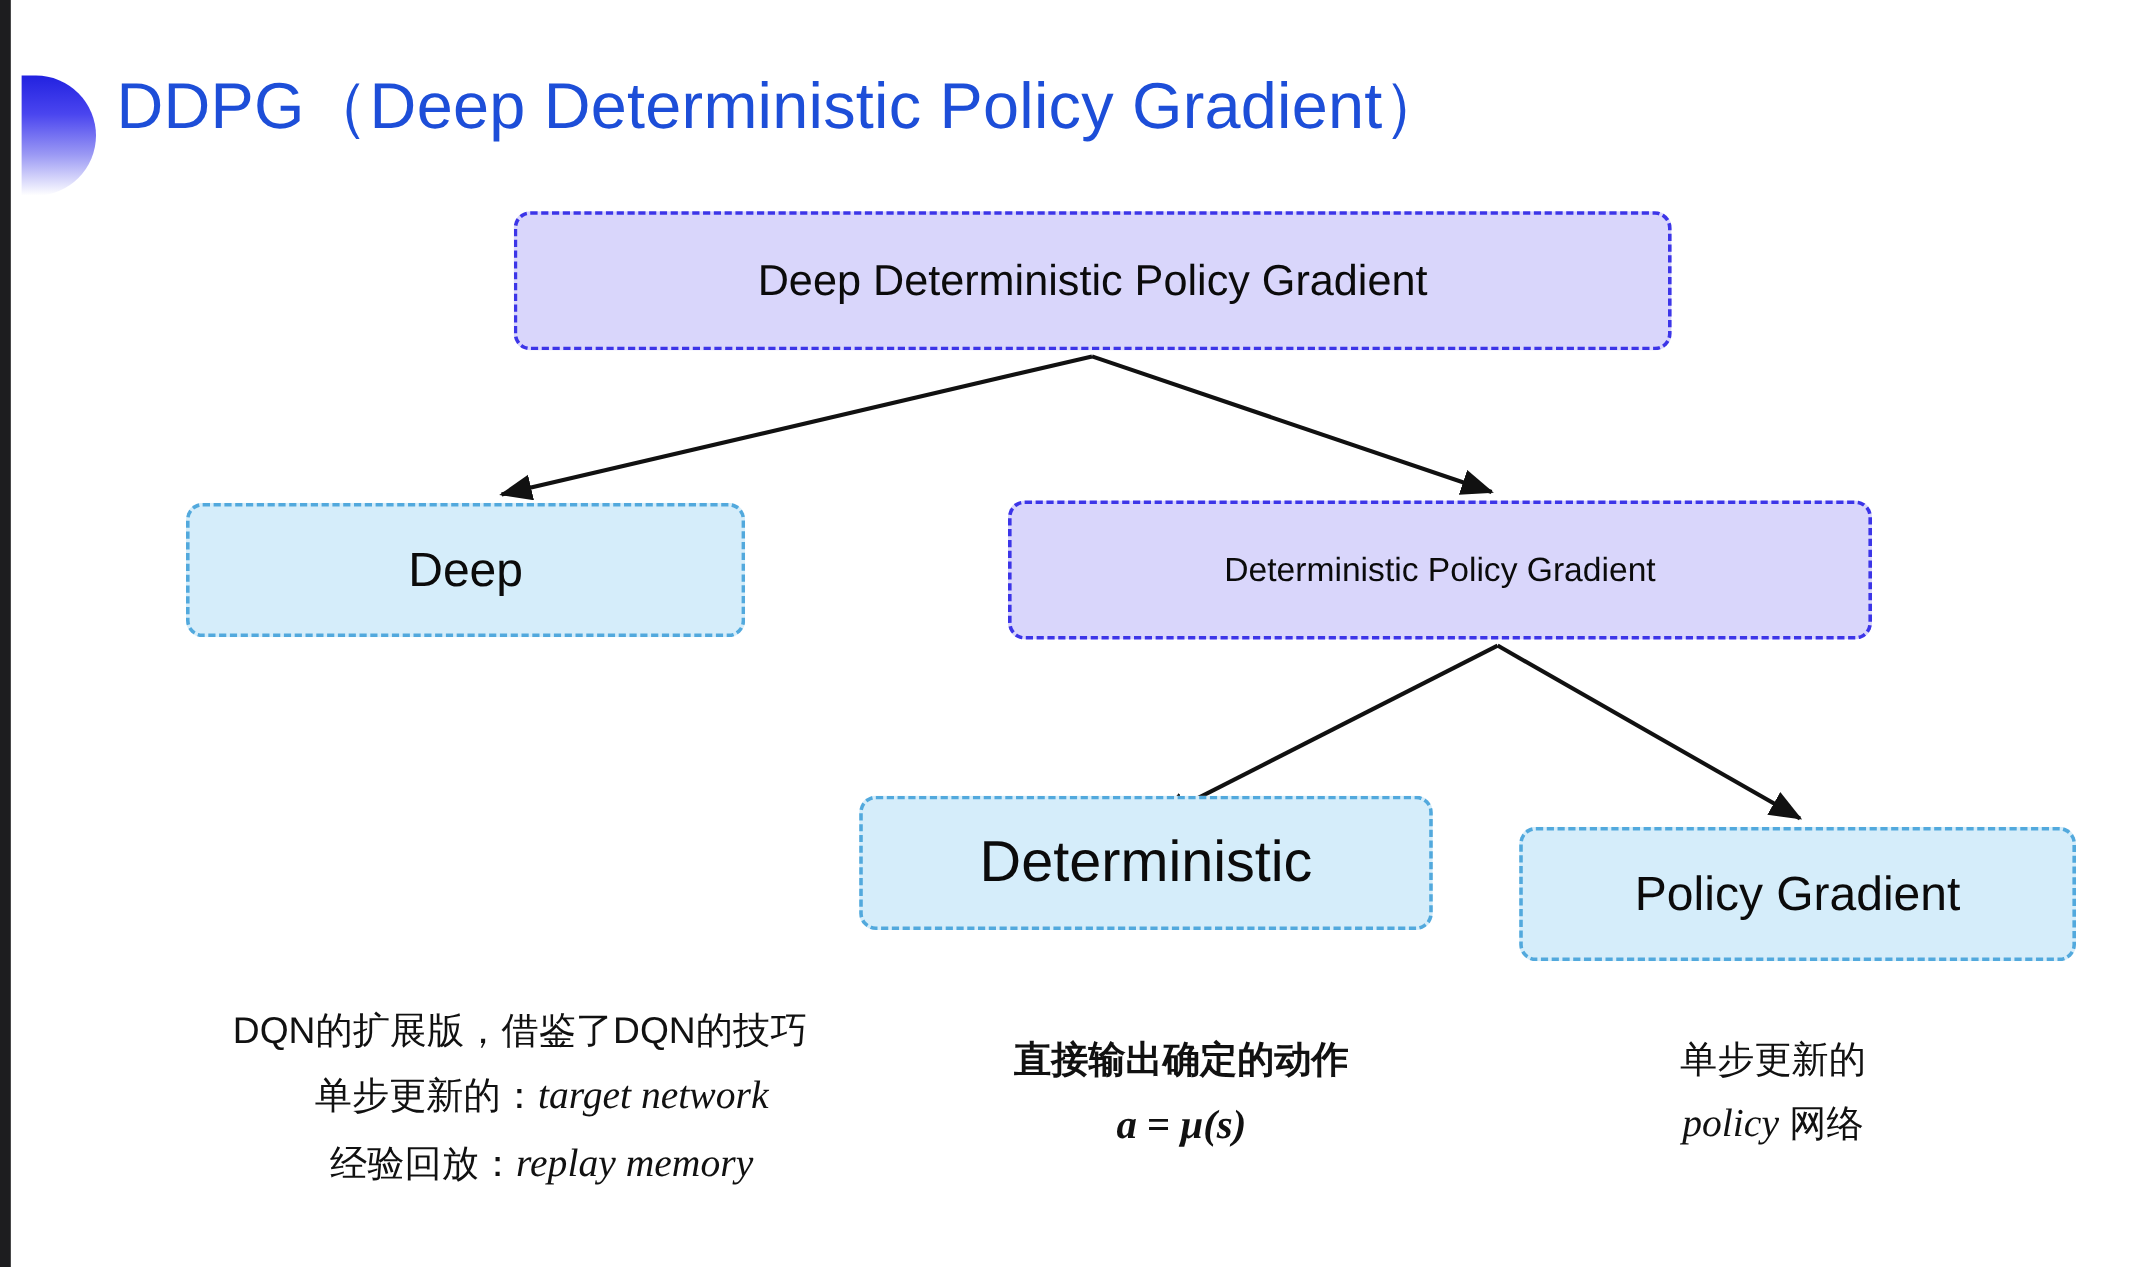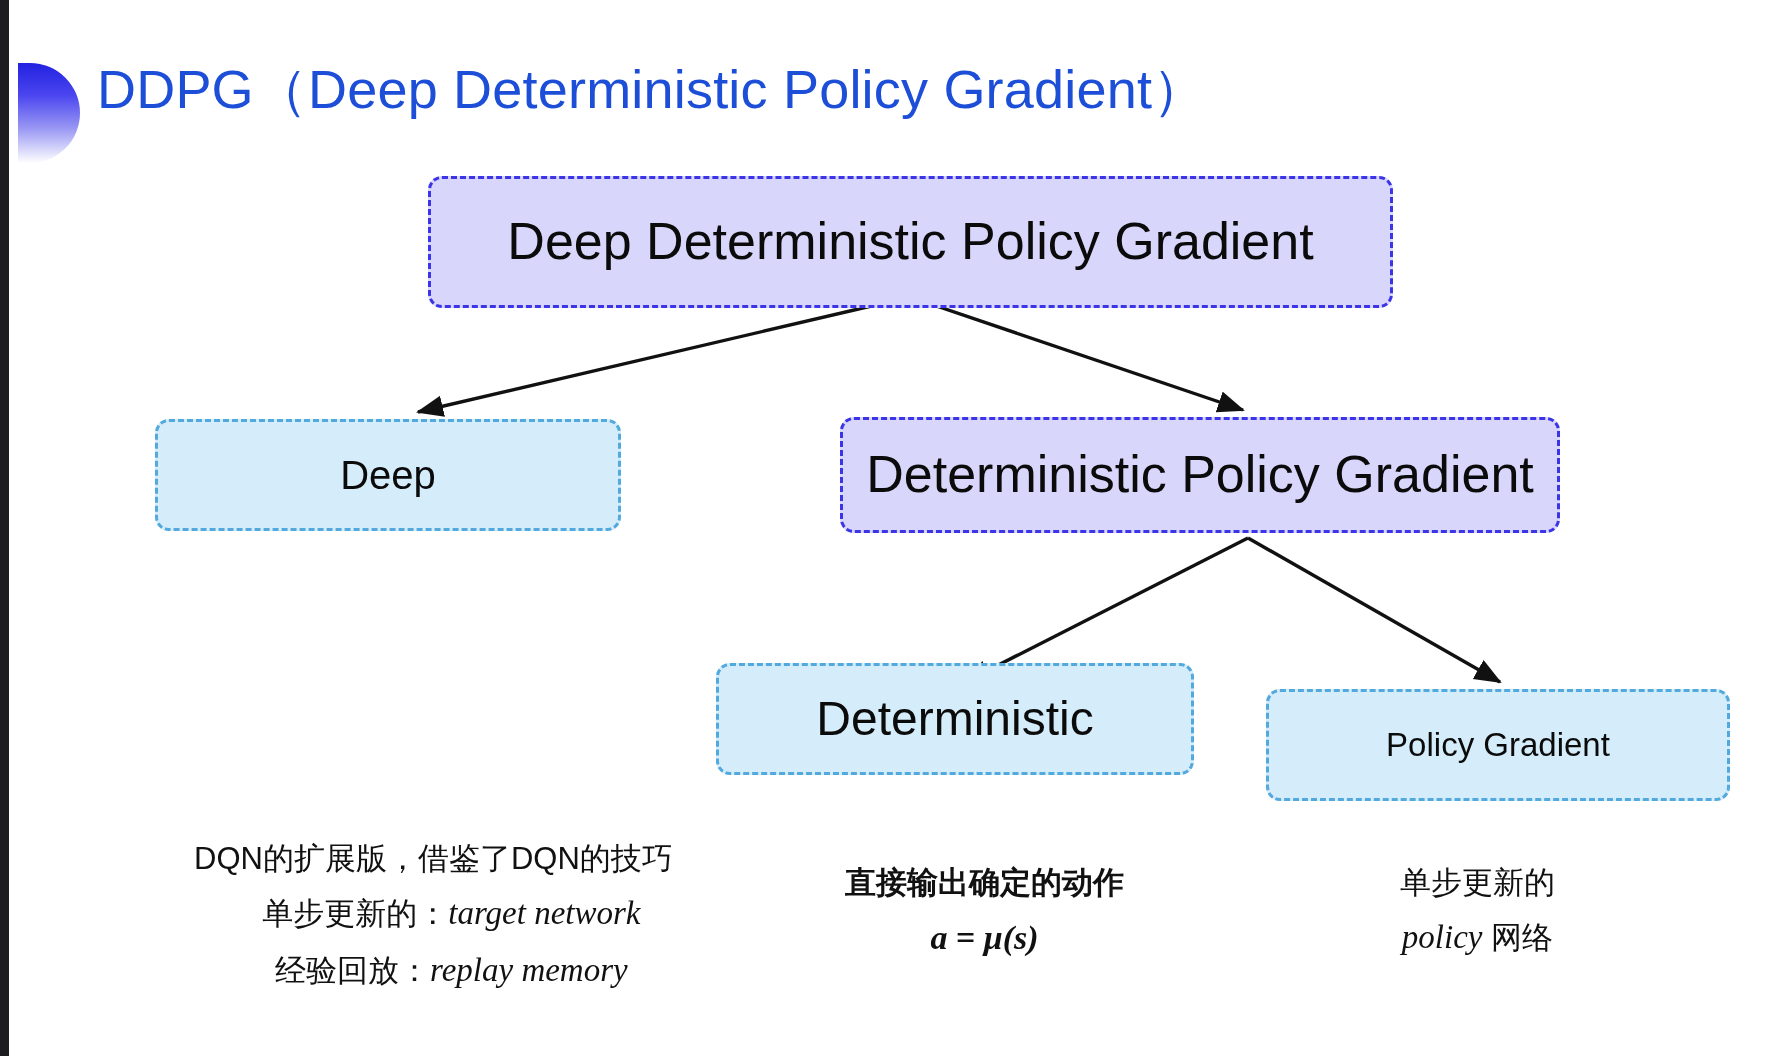--- a/index.html
+++ b/index.html
@@ -64,25 +64,25 @@
   }
   .node-purple {
     background: #d9d6fb;
     border: 3px dashed #3c35e8;
   }
   .node-blue {
     background: #d5edfa;
     border: 3px dashed #52a9dd;
   }
 
-  #node-root   { left: 428px; top: 176px;  width: 965px; height: 132px; font-size: 52px; align-items: center; }
+  #node-root   { left: 428px; top: 176px;  width: 965px; height: 116px; font-size: 36px; align-items: center; }
   #node-deep   { left: 155px; top: 419px;  width: 466px; height: 112px; font-size: 40px; }
-  #node-dpg    { left: 840px; top: 417px;  width: 720px; height: 116px; font-size: 52px; }
+  #node-dpg    { left: 840px; top: 417px;  width: 720px; height: 116px; font-size: 28px; }
   #node-det    { left: 716px; top: 663px;  width: 478px; height: 112px; font-size: 48px; }
-  #node-pg     { left: 1266px; top: 689px; width: 464px; height: 112px; font-size: 33px; }
+  #node-pg     { left: 1266px; top: 689px; width: 464px; height: 112px; font-size: 40px; }
 
   
   #connectors {
     position: absolute;
     left: 0; top: 0;
     width: 1778px;
     height: 1056px;
     pointer-events: none;
   }
 

